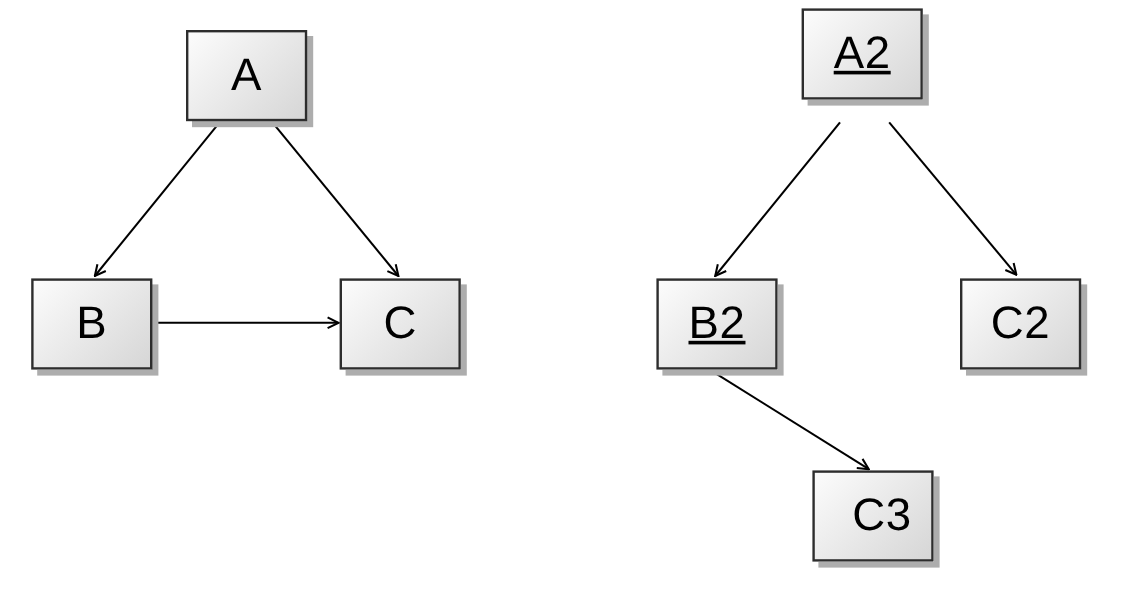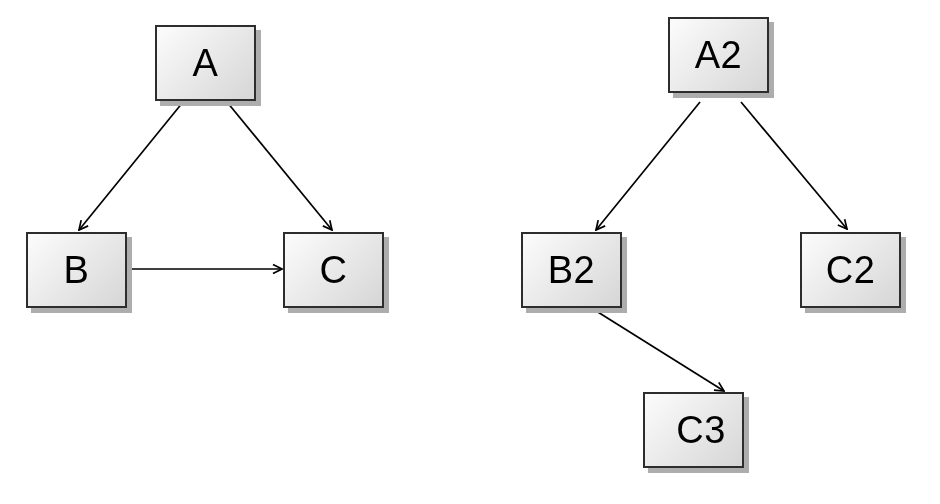--- a/index.html
+++ b/index.html
@@ -55,24 +55,24 @@
     line-height: 1;
     color: var(--label-color, #000000);
     letter-spacing: 0.5px;
     user-select: none;
   }
   
   .pos-a  { left: 155px; top: 25px;  }
   .pos-b  { left: 26px;  top: 232px; }
   .pos-c  { left: 283px; top: 232px; }
   
-  .pos-a2 { left: 668px; top: 17px;  }
-  .pos-b2 { left: 521px; top: 232px; }
+  .pos-a2 { left: 668px; top: 7px; text-decoration: underline;  }
+  .pos-b2 { left: 547px; top: 232px; text-decoration: underline; }
   .pos-c2 { left: 800px; top: 232px; align-items: center; }
-  .pos-c3 { left: 643px; top: 392px; padding-left: 15px; }
+  .pos-c3 { left: 677px; top: 392px; padding-left: 15px; }
 </style>
 </head>
 <body>
 
 <div class="canvas">
 
   <svg class="edges-layer" width="940" height="504" viewBox="0 0 940 504" xmlns="http://www.w3.org/2000/svg">
     <defs>
       <marker id="arrowhead" viewBox="0 0 12 12" refX="11" refY="6" markerWidth="12" markerHeight="12" markerUnits="userSpaceOnUse" orient="auto">
         <path d="M2,1.5 L11,6 L2,10.5" fill="none" stroke="#000000" stroke-width="1.7"></path>

